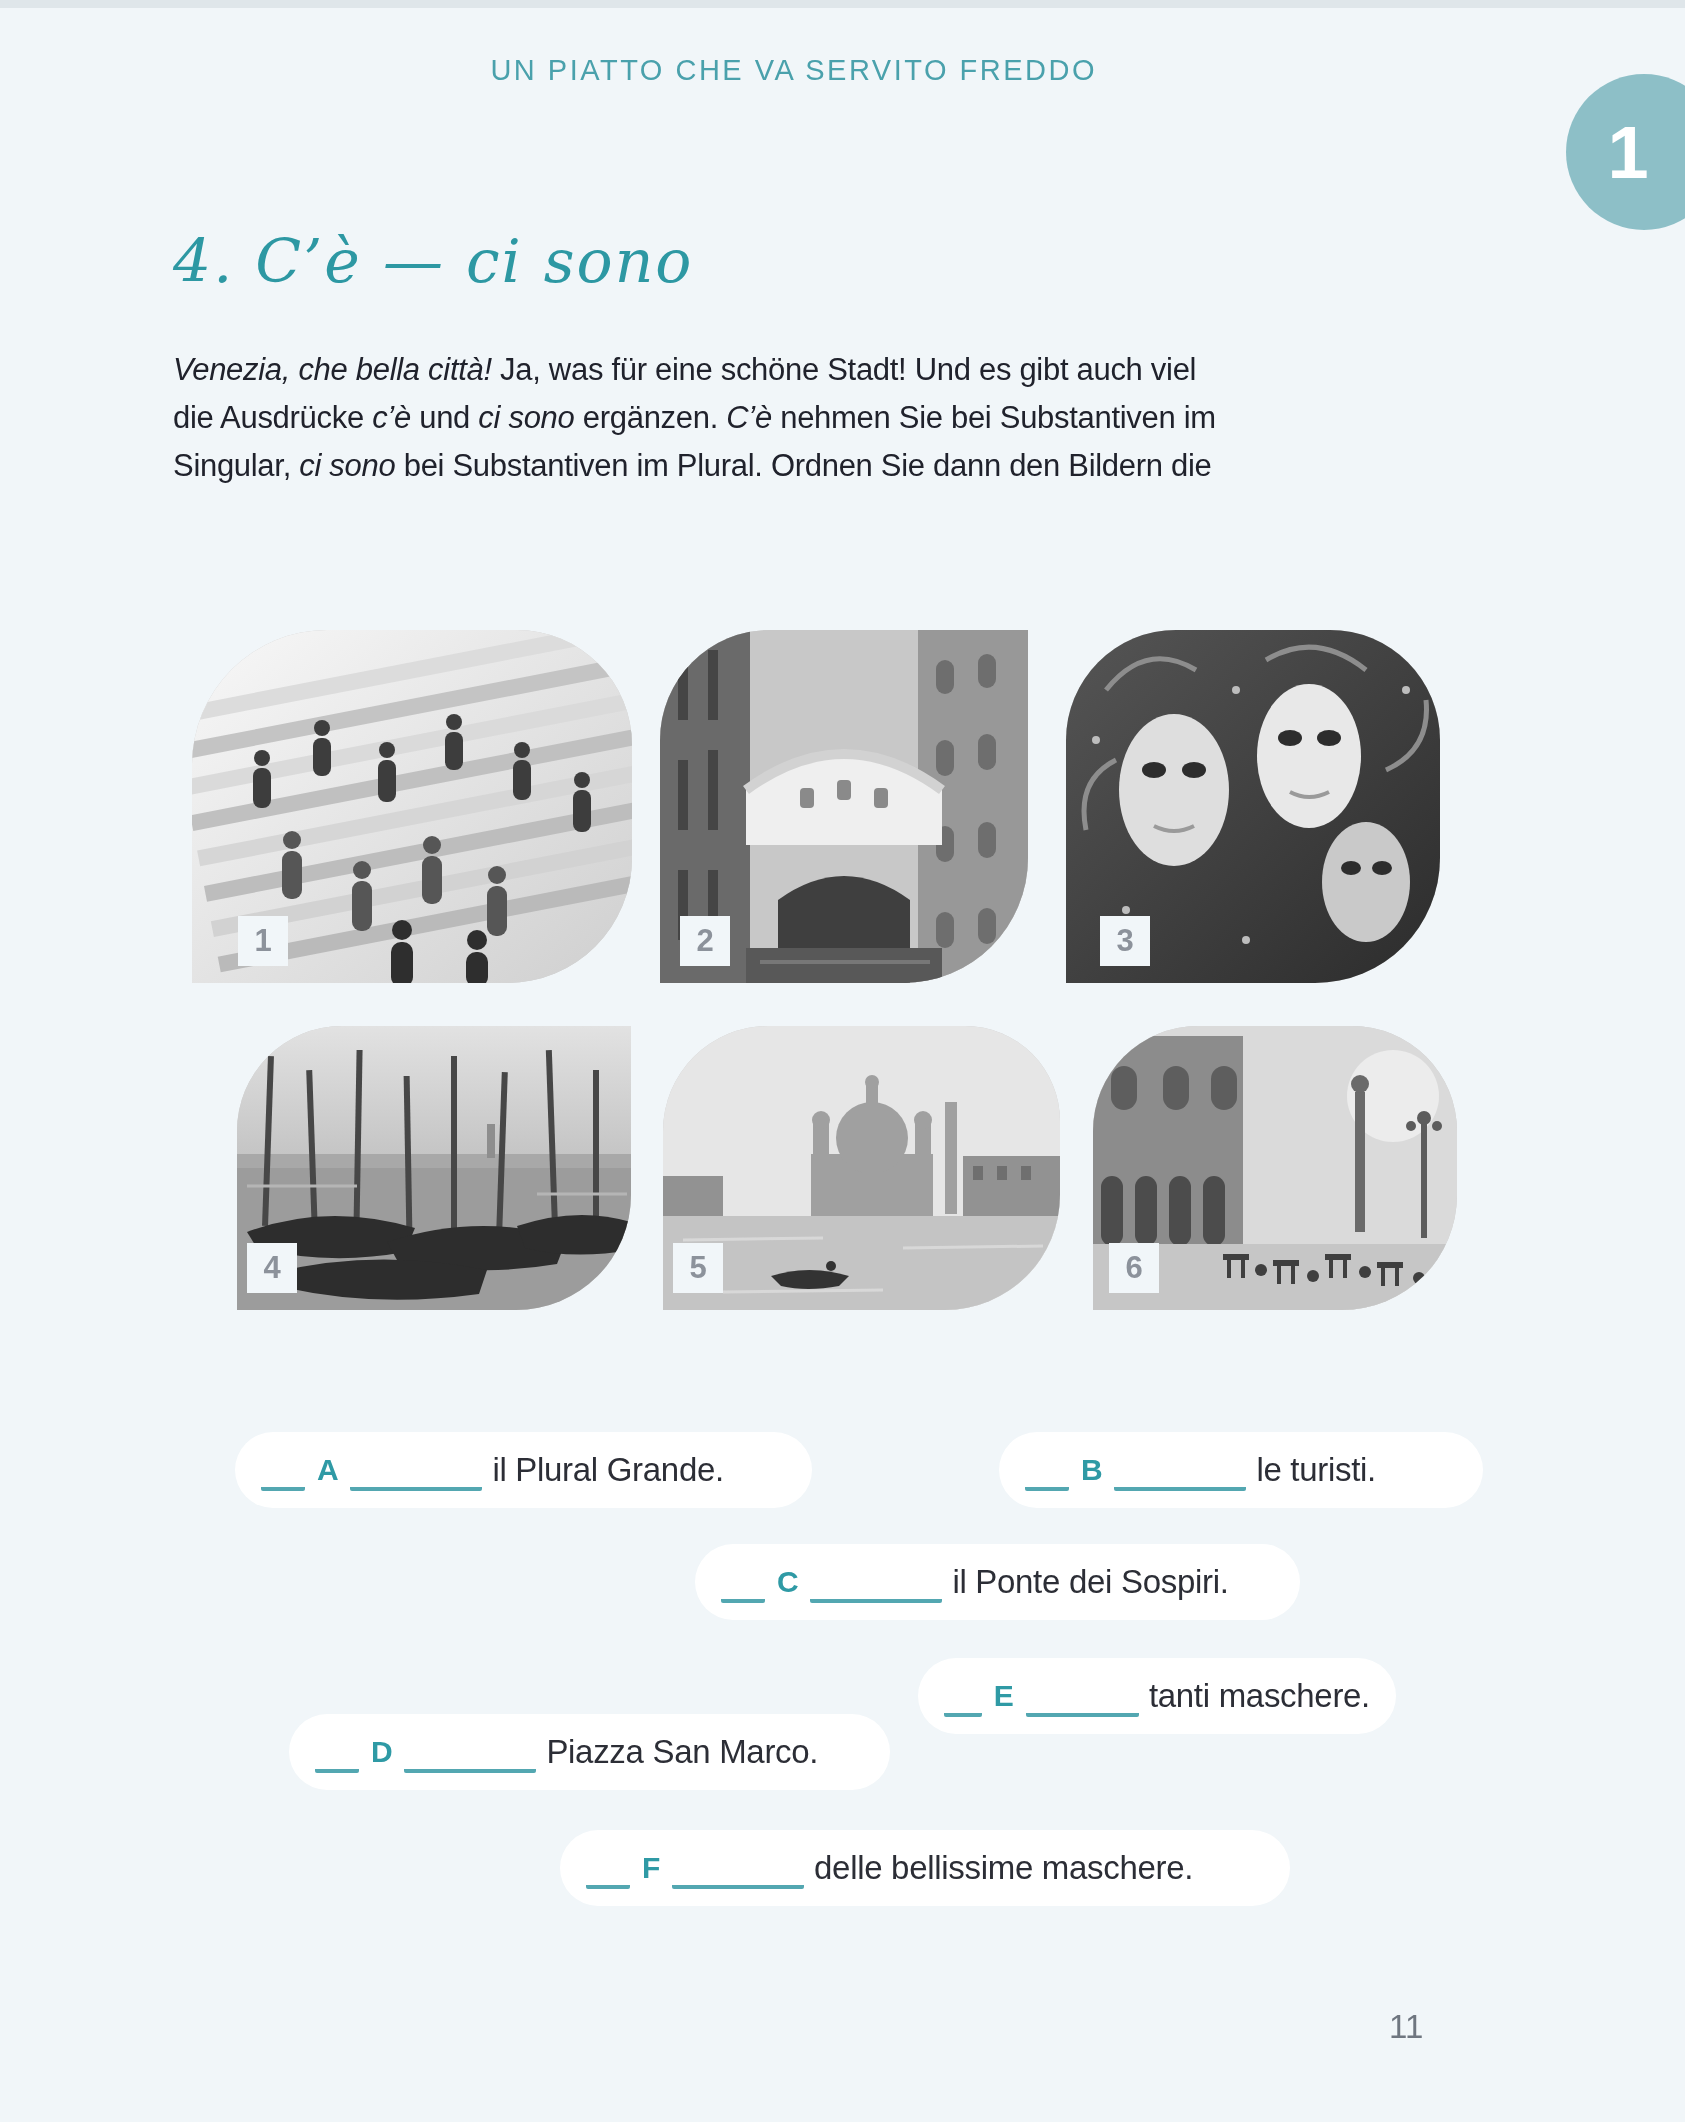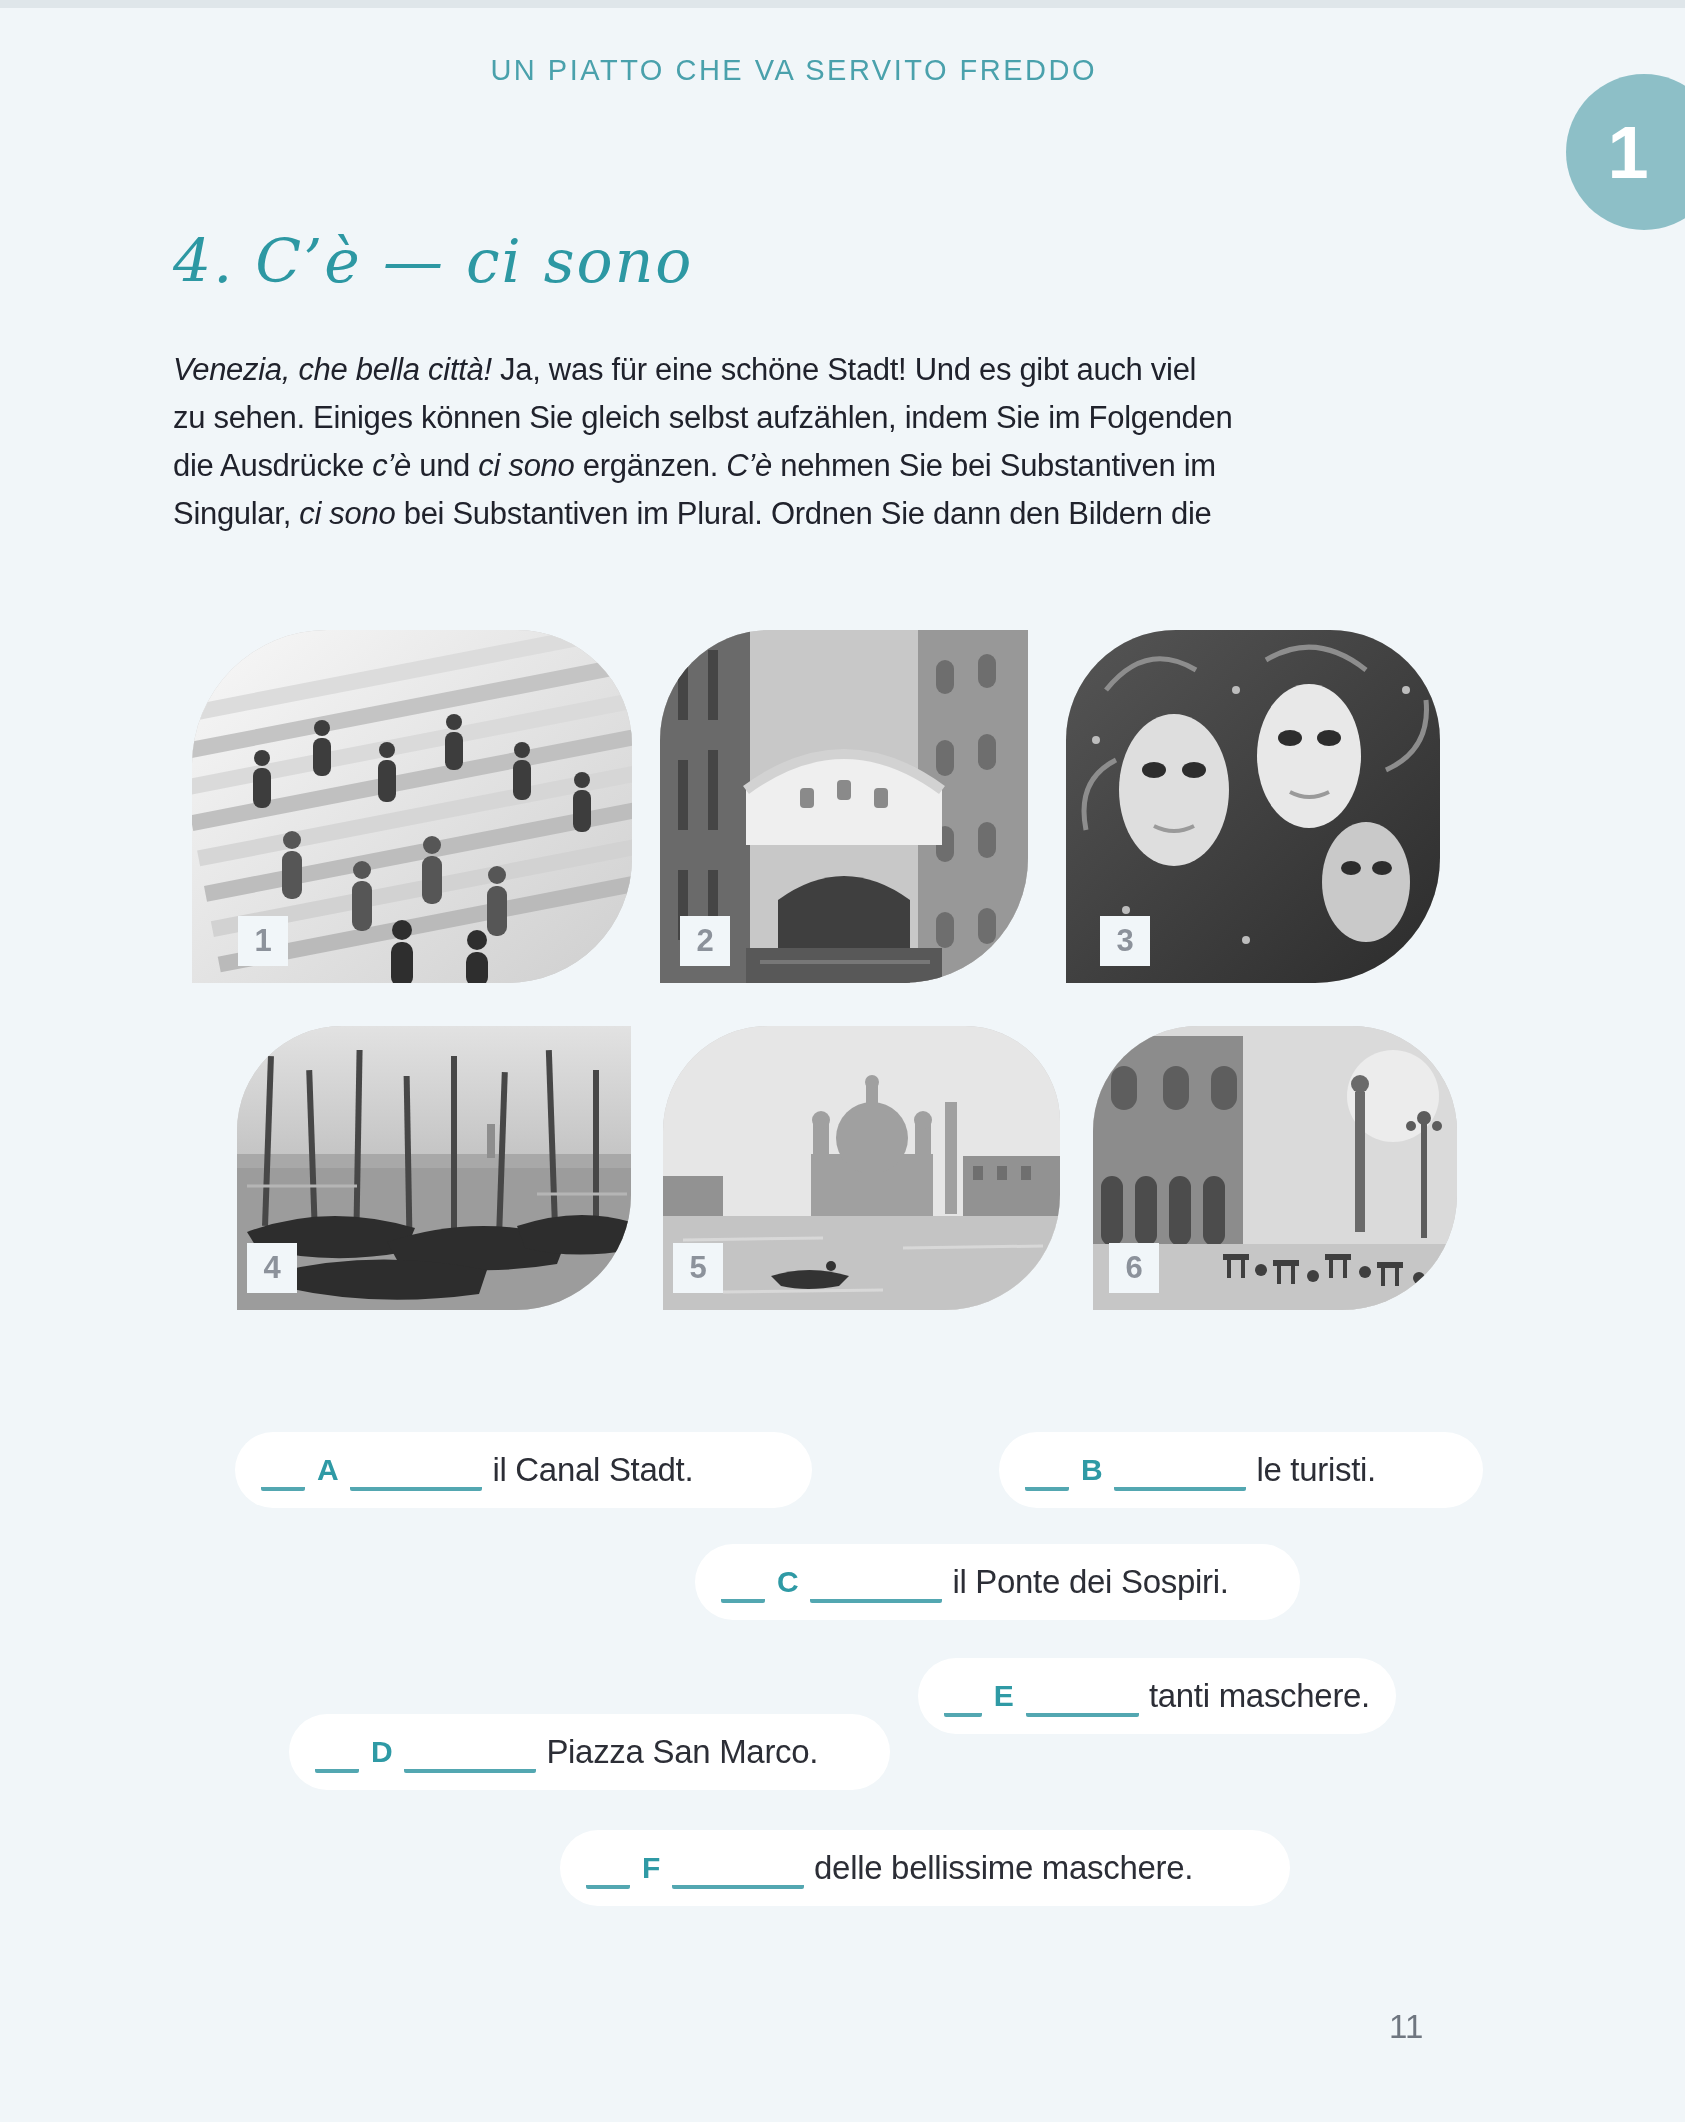--- a/index.html
+++ b/index.html
@@ -91,21 +91,20 @@
   <div class="running-head">UN PIATTO CHE VA SERVITO FREDDO</div>
 
   <div class="unit-badge">
     <span>1</span>
   </div>
 
   <div class="section-title">4. C’è — ci sono</div>
 
   <div class="intro">
       <div class="intro-line"><span class="it">Venezia, che bella città!</span><span> Ja, was für eine schöne Stadt! Und es gibt auch viel</span></div>
-      <div class="intro-line"><span>zu sehen. Einiges können Sie gleich selbst aufzählen, indem Sie im Folgenden</span></div>
       <div class="intro-line"><span>die Ausdrücke </span><span class="it">c’è</span><span> und </span><span class="it">ci sono</span><span> ergänzen. </span><span class="it">C’è</span><span> nehmen Sie bei Substantiven im</span></div>
       <div class="intro-line"><span>Singular, </span><span class="it">ci sono</span><span> bei Substantiven im Plural. Ordnen Sie dann den Bildern die</span></div>
     </div>
 
   <div class="photo img-1">
     <svg viewBox="0 0 440 353" preserveAspectRatio="none">
       <defs>
         <linearGradient id="g1" x1="0" y1="0" x2="1" y2="1">
           <stop offset="0" stop-color="#f8f8f8"></stop>
             <stop offset="1" stop-color="#cfcfcf"></stop>
@@ -353,21 +352,21 @@
     </svg>
     <div class="num-badge">
       <span>6</span>
     </div>
   </div>
 
   <div class="pill pill-A">
     <span class="blank blank-short"></span>
     <span class="letter">A</span>
     <span class="blank blank-long"></span>
-    <span class="sentence">il Canal Stadt.</span>
+    <span class="sentence">il Plural Grande.</span>
   </div>
 
   <div class="pill pill-B">
     <span class="blank blank-short"></span>
     <span class="letter">B</span>
     <span class="blank blank-long"></span>
     <span class="sentence">le turisti.</span>
   </div>
 
   <div class="pill pill-C">

